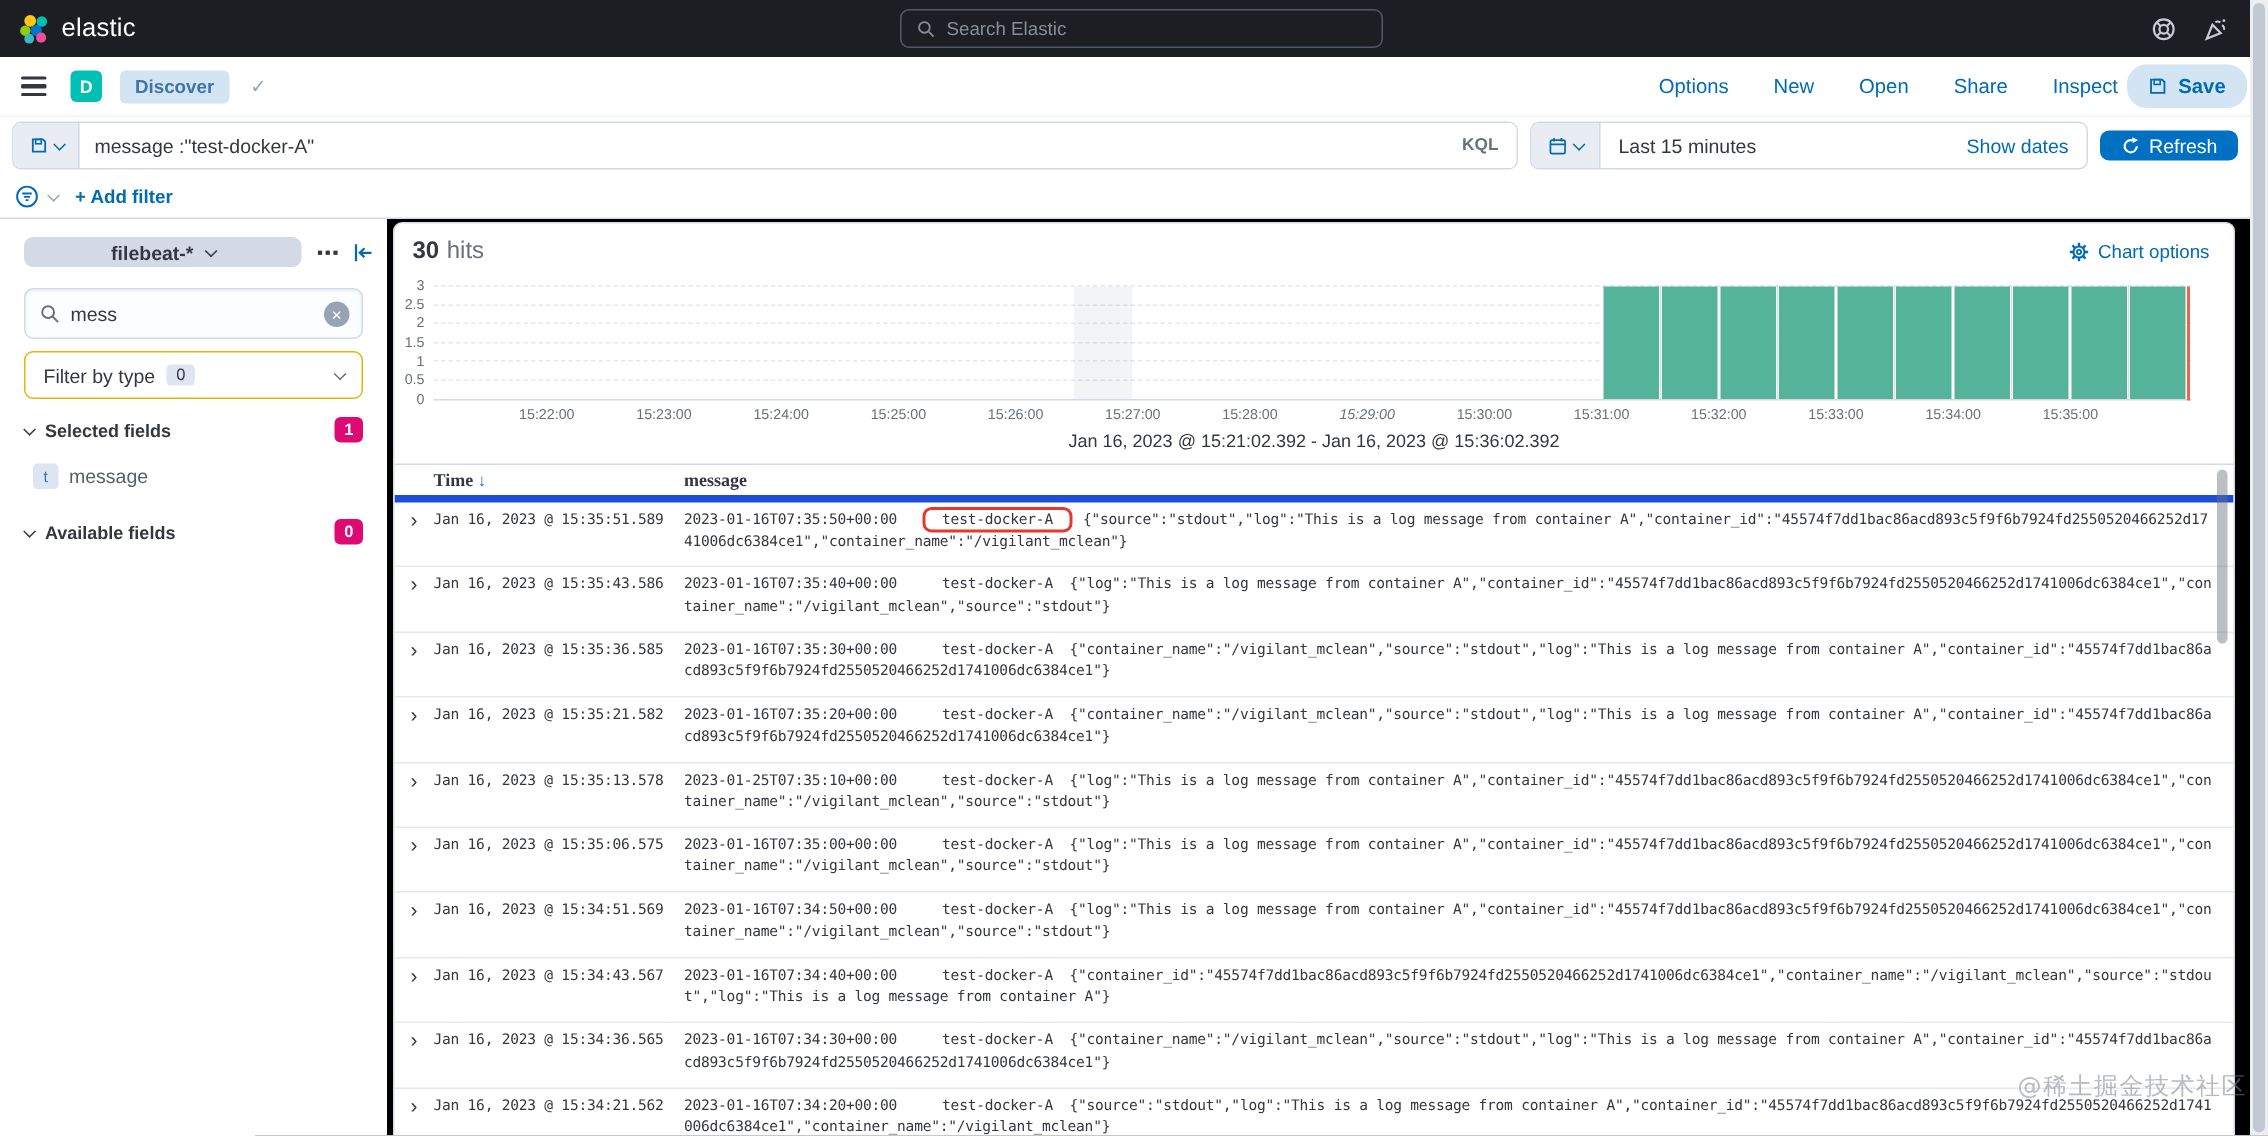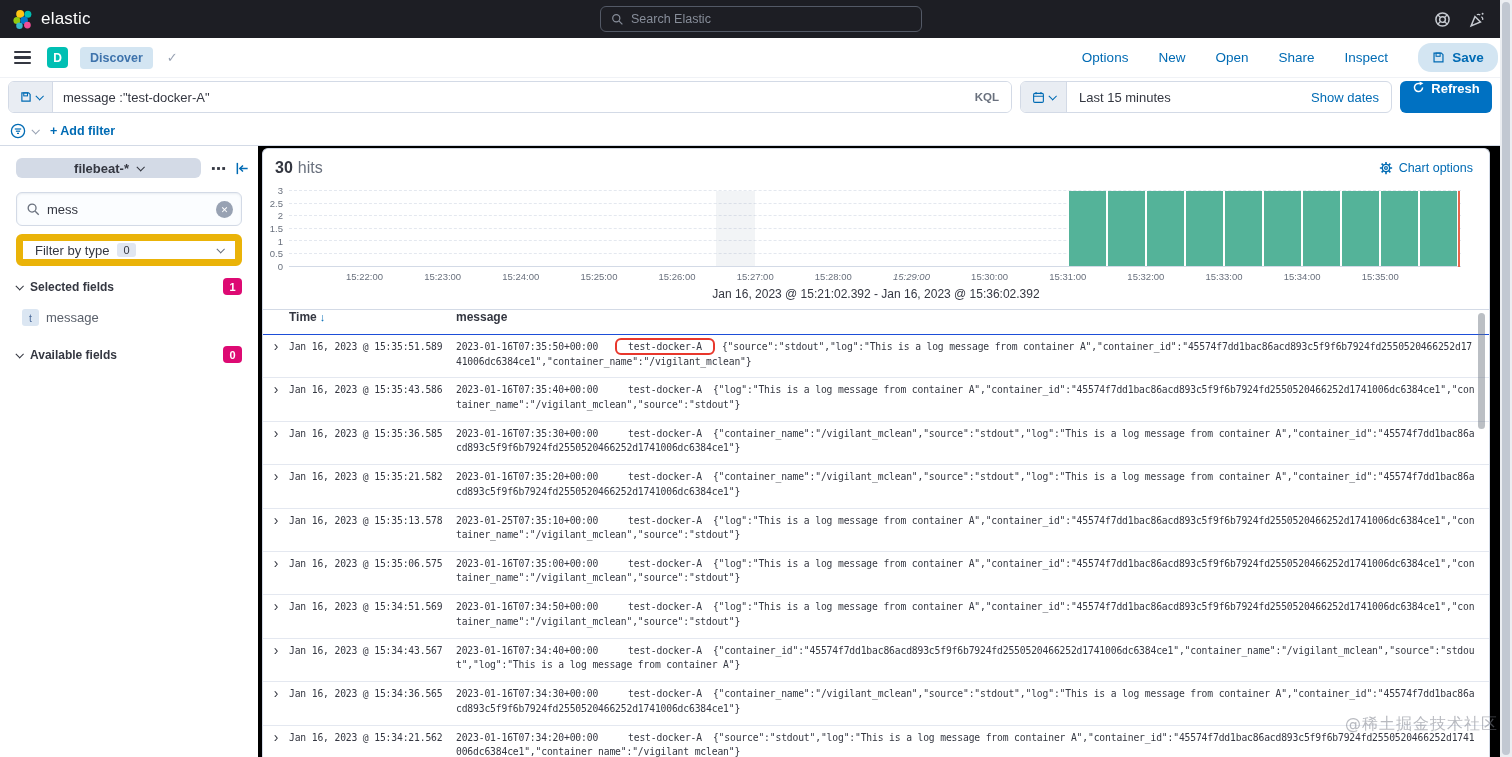--- a/index.html
+++ b/index.html
@@ -21,43 +21,43 @@
   
   .toolbar { position:absolute; top:38px; left:0; right:0; height:40px; background:#fff;
              display:flex; align-items:center; padding:0 14px; border-bottom:1px solid #f0f2f6; }
   .hamburger { width:17px; height:13px; display:flex; flex-direction:column; justify-content:space-between; cursor:pointer; }
   .hamburger i { display:block; height:2.2px; background:#343741; border-radius:1px; }
   .app-badge { width:21px; height:21px; margin-left:16px; border-radius:4px; background:#00bfb3;
                color:#fff; font-size:12px; font-weight:bold; display:flex; align-items:center; justify-content:center; }
   .breadcrumb-pill { margin-left:12px; height:22px; padding:0 10px; border-radius:4px; background:#d3e5f2;
                      color:#3e73ac; font-size:12.5px; font-weight:600; display:flex; align-items:center; }
   .check-glyph { margin-left:14px; color:#98a2b3; font-size:13px; }
-  .toolbar-menu { margin-left:auto; display:flex; align-items:center; gap:30px; padding-right:30px;justify-content:center; }
+  .toolbar-menu { margin-left:auto; display:flex; align-items:center; gap:30px; padding-right:6px;justify-content:center; }
   .menu-link { color:#006bb4; font-size:13.5px; text-decoration:none; cursor:pointer; }
   .save-btn { height:29px; min-width:80px; border:none; border-radius:13px; background:#d3e5f2; color:#006bb4;
               font-size:13.5px; font-weight:600; display:flex; align-items:center; gap:7px; justify-content:center;
               cursor:pointer; padding:0 12px; font-family:inherit;text-align:center; }
 
   
   .query-row { position:absolute; top:78px; left:0; right:12px; height:38px; display:flex; align-items:center;
                gap:8px; padding:0 8px; background:#fff; }
   .query-group { flex:1; height:32px; display:flex; align-items:stretch; border:1px solid #d3dae6;
                  border-radius:6px; overflow:hidden; background:#fff; }
   .query-save-btn { width:44px; background:#e9edf3; border:none; border-right:1px solid #d3dae6;
                     display:flex; align-items:center; justify-content:center; gap:4px; cursor:pointer; color:#006bb4; }
   .query-input { flex:1; display:flex; align-items:center; padding:0 10px; font-size:13px; color:#343741; }
   .kql-btn { border:none; background:#fff; color:#69707d; font-size:11.5px; font-weight:600; padding:0 12px; cursor:pointer; font-family:inherit; }
   .date-group { width:372px; height:32px; display:flex; align-items:center; border:1px solid #d3dae6;
                 border-radius:6px; overflow:hidden; background:#fff; }
   .cal-btn { width:46px; height:100%; background:#e9edf3; border:none; border-right:1px solid #d3dae6;
              display:flex; align-items:center; justify-content:center; gap:4px; cursor:pointer; color:#006bb4; }
   .time-range { padding-left:12px; font-size:13px; color:#343741; }
   .show-dates { margin-left:auto; padding-right:12px; color:#006bb4; font-size:13px; text-decoration:none; cursor:pointer; }
-  .refresh-btn { width:92px; height:32px; border:none; border-radius:6px; background:#0071c2; color:#fff;
-                 font-size:13px; font-weight:700; display:flex; align-items:flex-start; justify-content:center; gap:6px;
+  .refresh-btn { width:92px; height:20px; border:none; border-radius:6px; background:#0071c2; color:#fff;
+                 font-size:13px; font-weight:400; display:flex; align-items:center; justify-content:center; gap:6px;
                  cursor:pointer; font-family:inherit; }
 
   
   .filter-row { position:absolute; top:116px; left:0; right:0; height:30px; display:flex; align-items:center;
                 gap:6px; padding:0 10px; background:#fff; border-bottom:1px solid #d3dae6; }
   .add-filter { color:#006bb4; font-size:12.5px; font-weight:600; text-decoration:none; cursor:pointer; margin-left:6px; }
 
   .caret { display:inline-block; width:6px; height:6px; border-right:1.6px solid currentColor;
            border-bottom:1.6px solid currentColor; transform:rotate(45deg) translateY(-1px); }
   .caret.gray { color:#98a2b3; }
@@ -68,21 +68,21 @@
   .index-pattern { width:196px; height:20px; border:none; border-radius:6px; background:#d3dae6; color:#343741;
                    font-size:13px; font-weight:bold; display:flex; align-items:center; justify-content:center; gap:8px;
                    cursor:pointer; font-family:inherit; }
   .index-icons { display:flex; align-items:center; gap:9px; margin-left:10px; }
   .field-search { position:relative; width:226px; height:34px; border:1px solid #d3dae6; border-radius:6px;
                   background:#fbfdff; display:flex; align-items:center; padding:0 28px 0 30px; margin-bottom:8px;
                   box-shadow: inset 0 1px 2px rgba(152,162,179,.18); }
   .field-search .val { font-size:13px; color:#343741; }
   .search-clear { position:absolute; right:8px; top:8px; width:17px; height:17px; border-radius:50%;
                   background:#98a2b3; color:#fff; font-size:9px; display:flex; align-items:center; justify-content:center; cursor:pointer; }
-  .filter-type { width:226px; height:32px; border:7px solid #eab308; border-radius:6px; display:flex; align-items:center;
+  .filter-type { width:226px; height:32px; border:1px solid #eab308; border-radius:6px; display:flex; align-items:center;
                  gap:8px; padding:0 12px; margin-bottom:12px; cursor:pointer; background:#fff; }
   .filter-type .lbl { font-size:13px; color:#343741; }
   .count-badge { background:#e0e6f1; color:#343741; font-size:11px; border-radius:3px; padding:1px 6px; }
   .filter-type .caret { margin-left:auto; color:#69707d; }
   .section-header { width:226px; display:flex; align-items:center; gap:8px; margin:10px 0 10px; cursor:pointer; }
   .section-header .lbl { font-size:12px; font-weight:bold; color:#343741; }
   .accent-badge { margin-left:auto; min-width:19px; height:17px; background:#dd0a73; color:#fff; font-size:11px;
                   font-weight:bold; border-radius:4px; display:flex; align-items:center; justify-content:center; padding:0 4px; }
   .field-item { display:flex; align-items:center; gap:7px; padding:4px 0 4px 6px; width:226px; cursor:pointer; }
   .type-badge { width:17px; height:17px; border-radius:3px; background:#dbe6f2; color:#4c6b9a; font-size:10.5px;
@@ -105,21 +105,21 @@
   .gridline { position:absolute; left:0; right:0; height:0; border-top:1px dashed #e4e8ef; }
   .hl-band { position:absolute; top:0; bottom:0; background:rgba(152,162,179,.12); }
   .bar { position:absolute; bottom:0; border-left:1px solid #fff; border-right:1px solid #fff; cursor:pointer; }
   .time-marker { position:absolute; top:0; bottom:-1px; width:2px; }
   .x-axis { position:absolute; left:26px; right:28px; bottom:0; height:14px; }
   .x-label { position:absolute; top:2px; transform:translateX(-50%); font-size:9.5px; color:#69707d; white-space:nowrap; }
   .chart-subtitle { text-align:center; font-size:12px; color:#343741; margin-top:4px; height:16px; }
 
   
   .dtable { margin-top:6px; border-top:1px solid #d3dae6; }
-  .thead { display:flex; height:25px; border-bottom:1px solid #1d4ed8; }
+  .thead { display:flex; height:25px; align-items:center; border-bottom:5px solid #1d4ed8;font-family:Liberation Serif, serif; }
   .th-time { width:167px; margin-left:26px; font-size:12px; font-weight:bold; color:#343741; cursor:pointer; }
   .sort-arrow { color:#006bb4; font-size:11px; margin-left:3px; }
   .th-msg { font-size:12px; font-weight:bold; color:#343741; }
   .tbody { overflow:hidden; }
   .trow { display:flex; height:43.4px; border-bottom:1px solid #e4e8f0; padding-top:5px; overflow:hidden; }
   .expander { width:26px; text-align:center; font-size:14px; line-height:13px; color:#343741; cursor:pointer; }
   .mono { font-family:"DejaVu Sans Mono", monospace; font-size:9.7px; letter-spacing:-0.15px; line-height:14.5px; color:#343741; }
   .row-time { width:167px; flex:none; }
   .row-msg { flex:1; padding-right:14px; word-break:break-all; }
   .msg-name { margin:0 11px 0 30px; }

